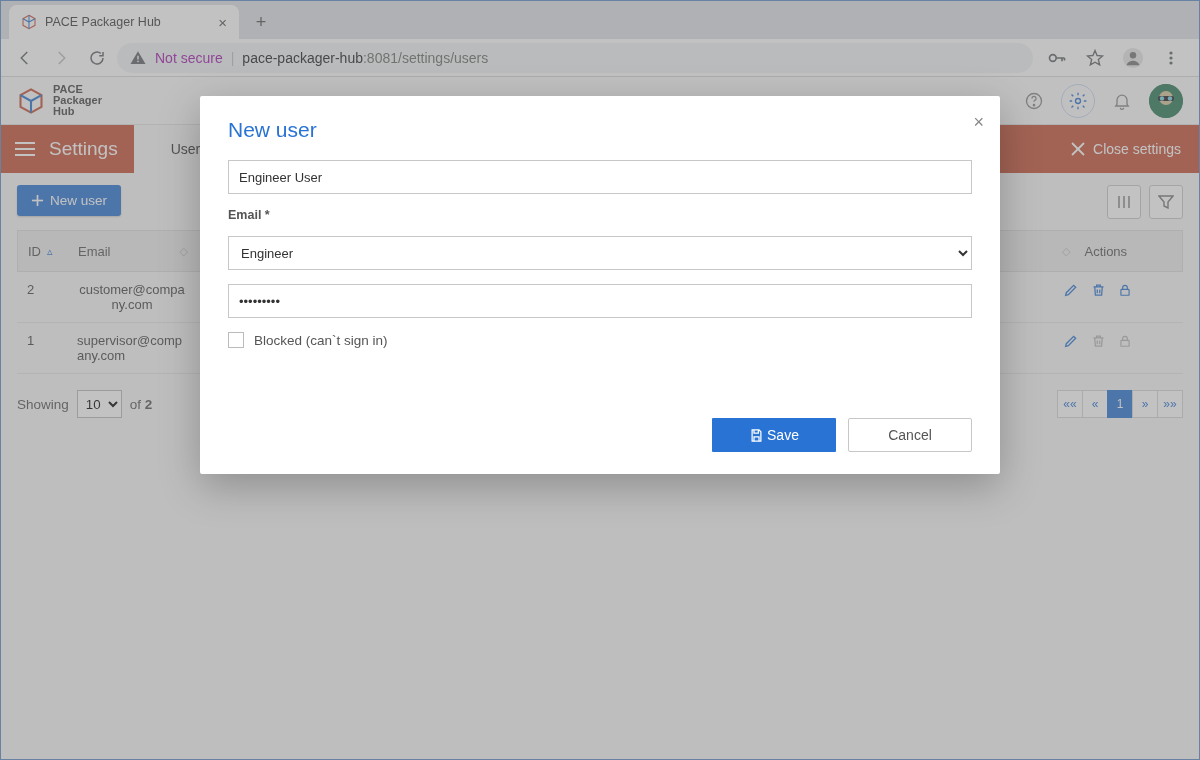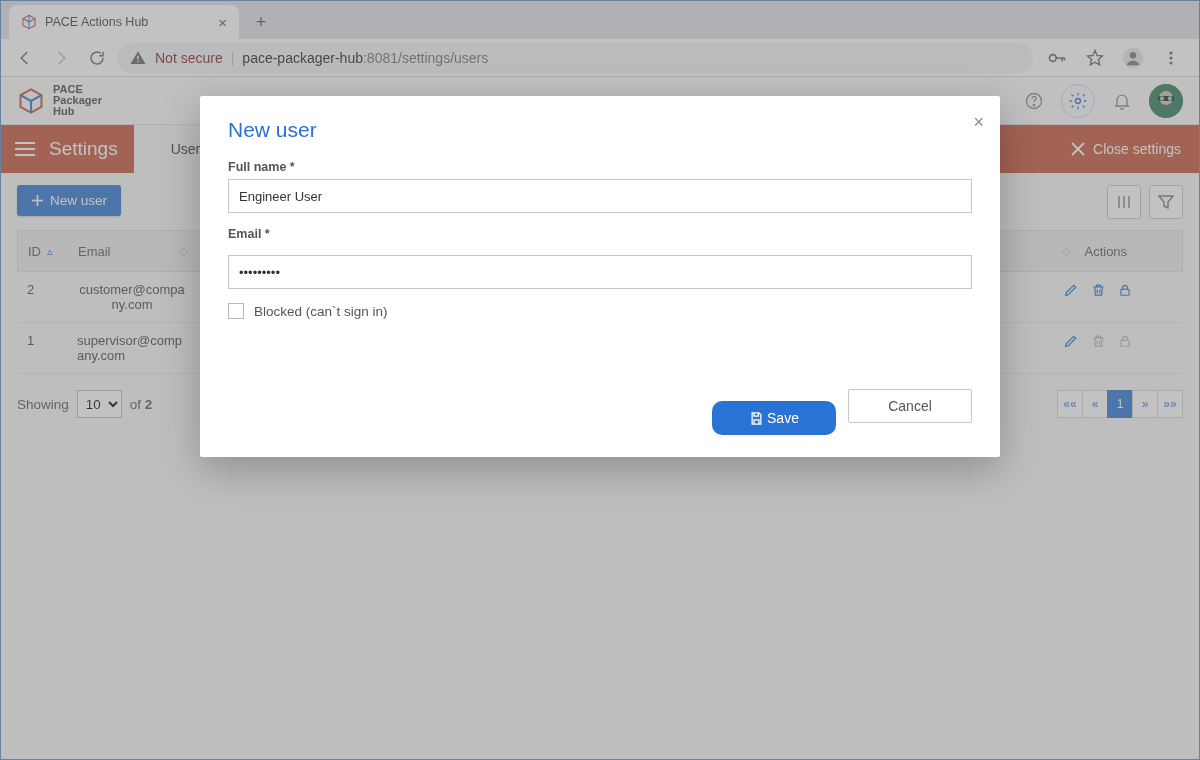--- a/index.html
+++ b/index.html
@@ -78,21 +78,21 @@
 .modal { width: 800px; background: #fff; border-radius: 2px; box-shadow: 0 12px 40px rgba(0,0,0,.25); padding: 22px 28px; position: relative; }
 .modal-title { color: #2873d3; font-size: 21px; font-weight: 400; margin-bottom: 18px; }
 .modal-close { position: absolute; top: 16px; right: 16px; color: #888; font-size: 18px; cursor: pointer; }
 .form-label { font-size: 12.5px; color: #555; font-weight: 600; margin-bottom: 5px; display: block; }
 .form-input { width: 100%; height: 34px; border: 1px solid #c7c7c7; padding: 0 10px; font-size: 13px; color: #333; background:#fff;}
 .form-select { width: 100%; height: 34px; border: 1px solid #c7c7c7; padding: 0 8px; font-size: 13px; color: #333; background:#fff; }
 .form-group { margin-bottom: 14px; }
 .check-row { display: flex; align-items: center; gap: 10px; margin-top: 6px; font-size: 13.5px; color: #555; }
 .chk { width: 16px; height: 16px; border: 1px solid #bbb; background: #fff; }
 .modal-actions { display: flex; justify-content: flex-end; gap: 12px; margin-top: 70px; }
-.btn-save { background: #2873d3; color: #fff; border: none; width: 124px; height: 34px; font-size: 14px; display: inline-flex; align-items: center; justify-content: center; gap: 3px; border-radius: 10px; margin-top: 12px; }
+.btn-save { background: #2873d3; color: #fff; border: none; width: 124px; height: 34px; font-size: 14px; display: inline-flex; align-items: center; justify-content: center; gap: 3px; border-radius: 1px; }
 .btn-cancel { background: #fff; color: #555; border: 1px solid #c7c7c7; width: 124px; height: 34px; font-size: 14px; border-radius: 2px; }
 
 svg { display: block; }
 </style>
 </head>
 <body>
 
 <div class="win-frame">
 
   <div class="win-ctrls">
@@ -119,21 +119,21 @@
         </svg>
       </div>
   </div>
 
   <div class="tab-strip">
     <div class="tab">
       <svg class="tab-favicon" viewBox="0 0 24 24">
           <path d="M12 2 L21 7 L21 17 L12 22 L3 17 L3 7 Z" fill="none" stroke="#c55237" stroke-width="1.6"></path>
           <path d="M12 2 L12 12 L3 7 M12 12 L21 7 M12 12 L12 22" stroke="#2873d3" stroke-width="1.6" fill="none"></path>
         </svg>
-      <span>PACE Actions Hub</span>
+      <span>PACE Packager Hub</span>
       <span class="tab-close">×</span>
     </div>
     <div class="newtab">+</div>
   </div>
 
   <div class="addr-row">
     <div class="nav-btn">
         <svg width="18" height="18" viewBox="0 0 24 24" fill="none" stroke="#5f6368" stroke-width="2">
           <path d="M15 4 L7 12 L15 20"></path>
         </svg>
@@ -148,21 +148,21 @@
           <path d="M20 12a8 8 0 1 1-3-6.2"></path>
           <path d="M20 4v5h-5"></path>
         </svg>
       </div>
     <div class="url-box">
       <svg class="warn" viewBox="0 0 24 24">
           <path d="M12 3 L22 20 L2 20 Z" fill="#5f6368"></path>
           <rect x="11" y="9" width="2" height="5" fill="#f1f3f4"></rect>
           <rect x="11" y="15.5" width="2" height="2" fill="#f1f3f4"></rect>
         </svg>
-      <span style="color:#7f1d1d">Not secure</span>
+      <span style="color:#a21caf">Not secure</span>
       <span style="color:#c1c1c1">|</span>
       <span class="url-text"><span class="domain">pace-packager-hub</span><span class="path">:8081/settings/users</span></span>
     </div>
     <div class="right-icons">
       <div>
           <svg width="20" height="20" viewBox="0 0 24 24" fill="#5f6368">
             <circle cx="7" cy="12" r="4" fill="none" stroke="#5f6368" stroke-width="2"></circle>
             <path d="M11 12 H21 M18 12 V16 M21 12 V15" stroke="#5f6368" stroke-width="2" fill="none"></path>
           </svg>
         </div>
@@ -354,27 +354,27 @@
     </div>
   </div>
 </div>
 
 <div class="overlay">
   <div class="modal">
     <div class="modal-close">×</div>
     <div class="modal-title">New user</div>
 
     <div class="form-group">
-      <label class="form-label">Full name *</label>
       <input class="form-input" value="Engineer User" style="">
     </div>
     <div class="form-group">
       <label class="form-label">Email *</label>
     </div>
     <div class="form-group">
+      <select class="form-select"><option>Engineer</option></select>
     </div>
     <div class="form-group">
       <input class="form-input" value="•••••••••" style="">
     </div>
     <div class="check-row">
       <div class="chk"></div>
       <span>Blocked (can`t sign in)</span>
     </div>
 
     <div class="modal-actions">

